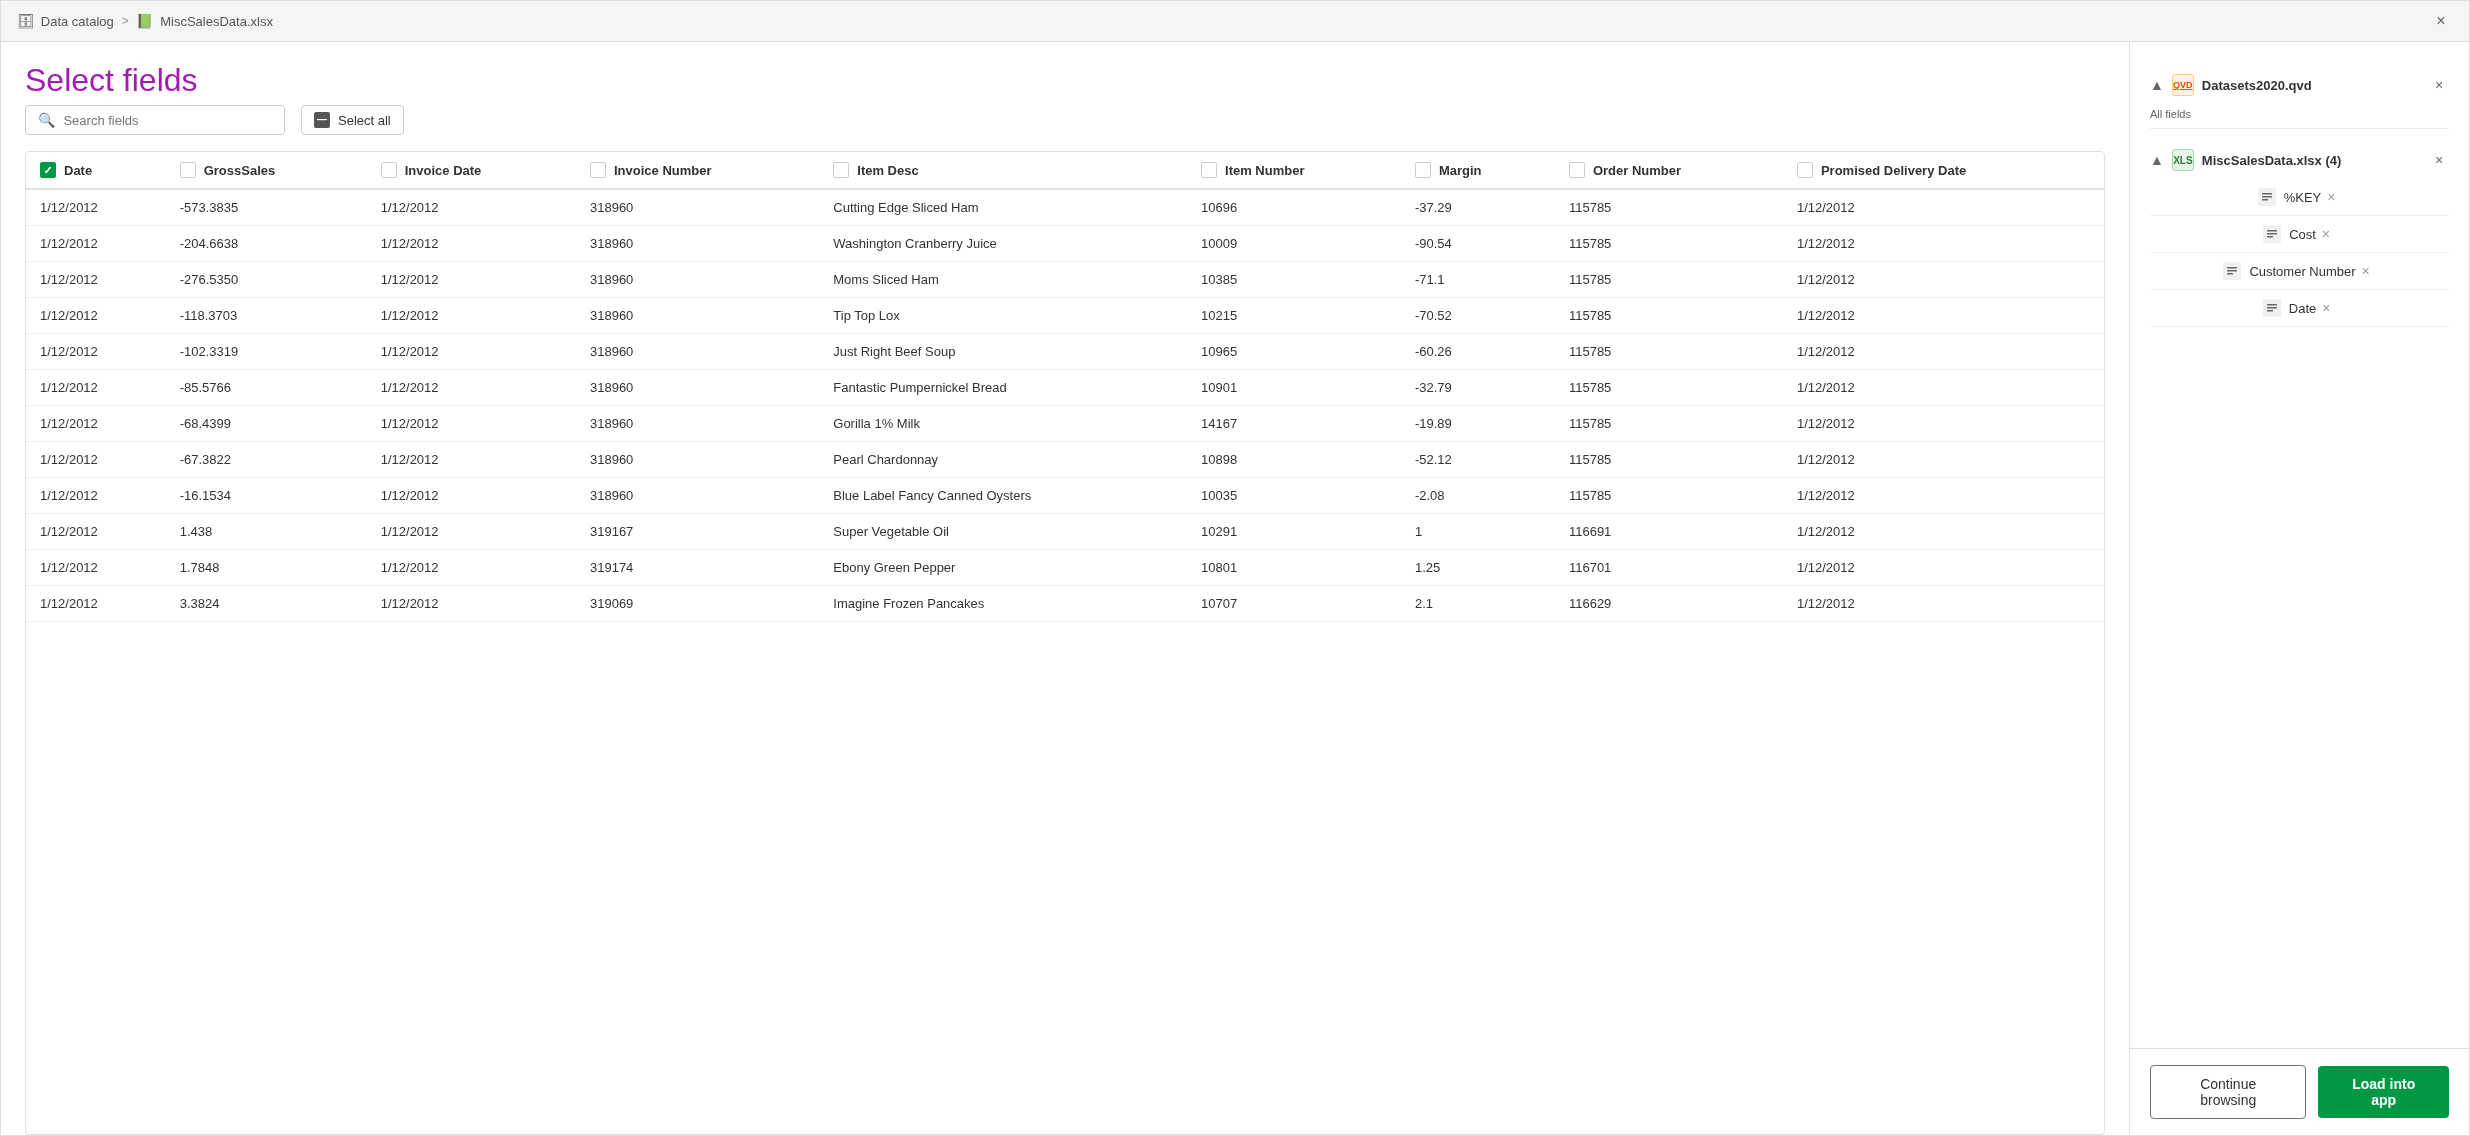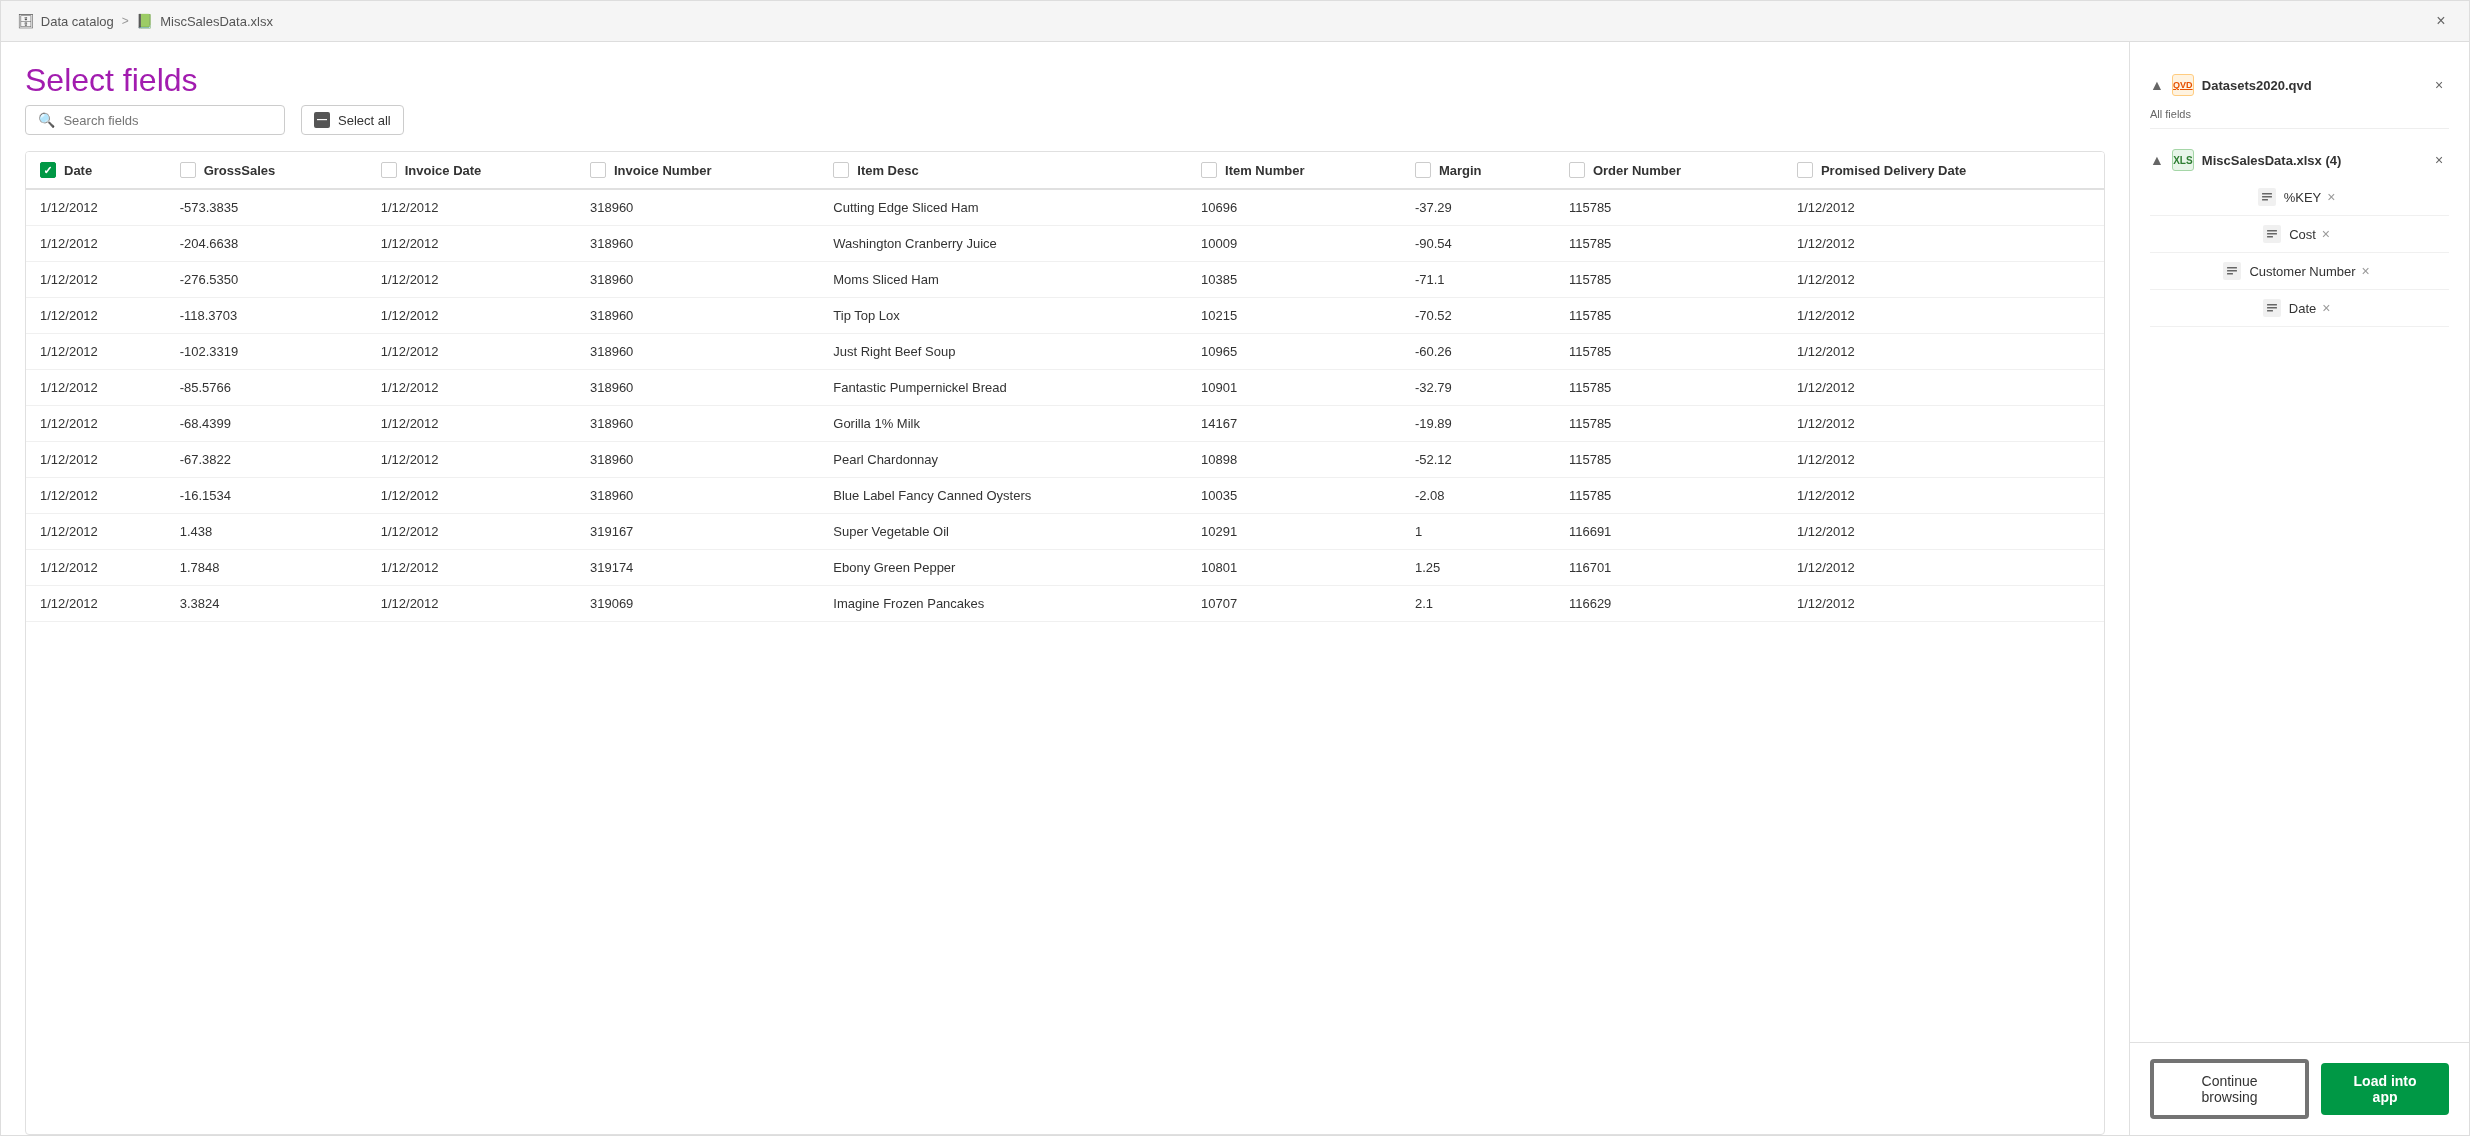--- a/index.html
+++ b/index.html
@@ -66,21 +66,21 @@
     .field-icon { width: 18px; height: 18px; background: #f0f0f0; border-radius: 2px; display: flex; align-items: center; justify-content: center; }
     .field-icon svg { width: 12px; height: 12px; }
     .field-name { font-size: 13px; color: #333; }
     .field-remove-btn { background: none; border: none; cursor: pointer; color: #999; font-size: 14px; width: 20px; height: 20px; display: flex; align-items: center; justify-content: center; }
 
     .datasets2020-section { margin-top: 8px; }
     .ds-header { display: flex; align-items: center; justify-content: space-between; padding: 8px 0; }
     .ds-header-left { display: flex; align-items: center; gap: 8px; }
 
     .summary-footer { padding: 16px 20px; border-top: 1px solid #e0e0e0; display: flex; align-items: center; justify-content: flex-end; gap: 12px; }
-    .btn-secondary { padding: 10px 20px; border: 4px solid #737373; background: #fff; border-radius: 4px; cursor: pointer; font-size: 14px; color: #333; }
+    .btn-secondary { padding: 10px 20px; border: 1px solid #737373; background: #fff; border-radius: 4px; cursor: pointer; font-size: 14px; color: #333; }
     .btn-primary { padding: 10px 20px; background: #009845; border: none; border-radius: 4px; cursor: pointer; font-size: 14px; color: #fff; font-weight: 600; }
 
     .qvd-icon { display: inline-flex; align-items: center; justify-content: center; width: 22px; height: 22px; background: #fff3e0; border-radius: 3px; font-size: 9px; color: #e65100; font-weight: bold; border: 1px solid #ffcc80; text-decoration: underline; }
     .xlsx-icon { display: inline-flex; align-items: center; justify-content: center; width: 22px; height: 22px; background: #e8f5e9; border-radius: 3px; font-size: 10px; color: #2e7d32; font-weight: bold; border: 1px solid #a5d6a7; }
   </style>
 </head>
 <body>
 
 <div class="window">
 

